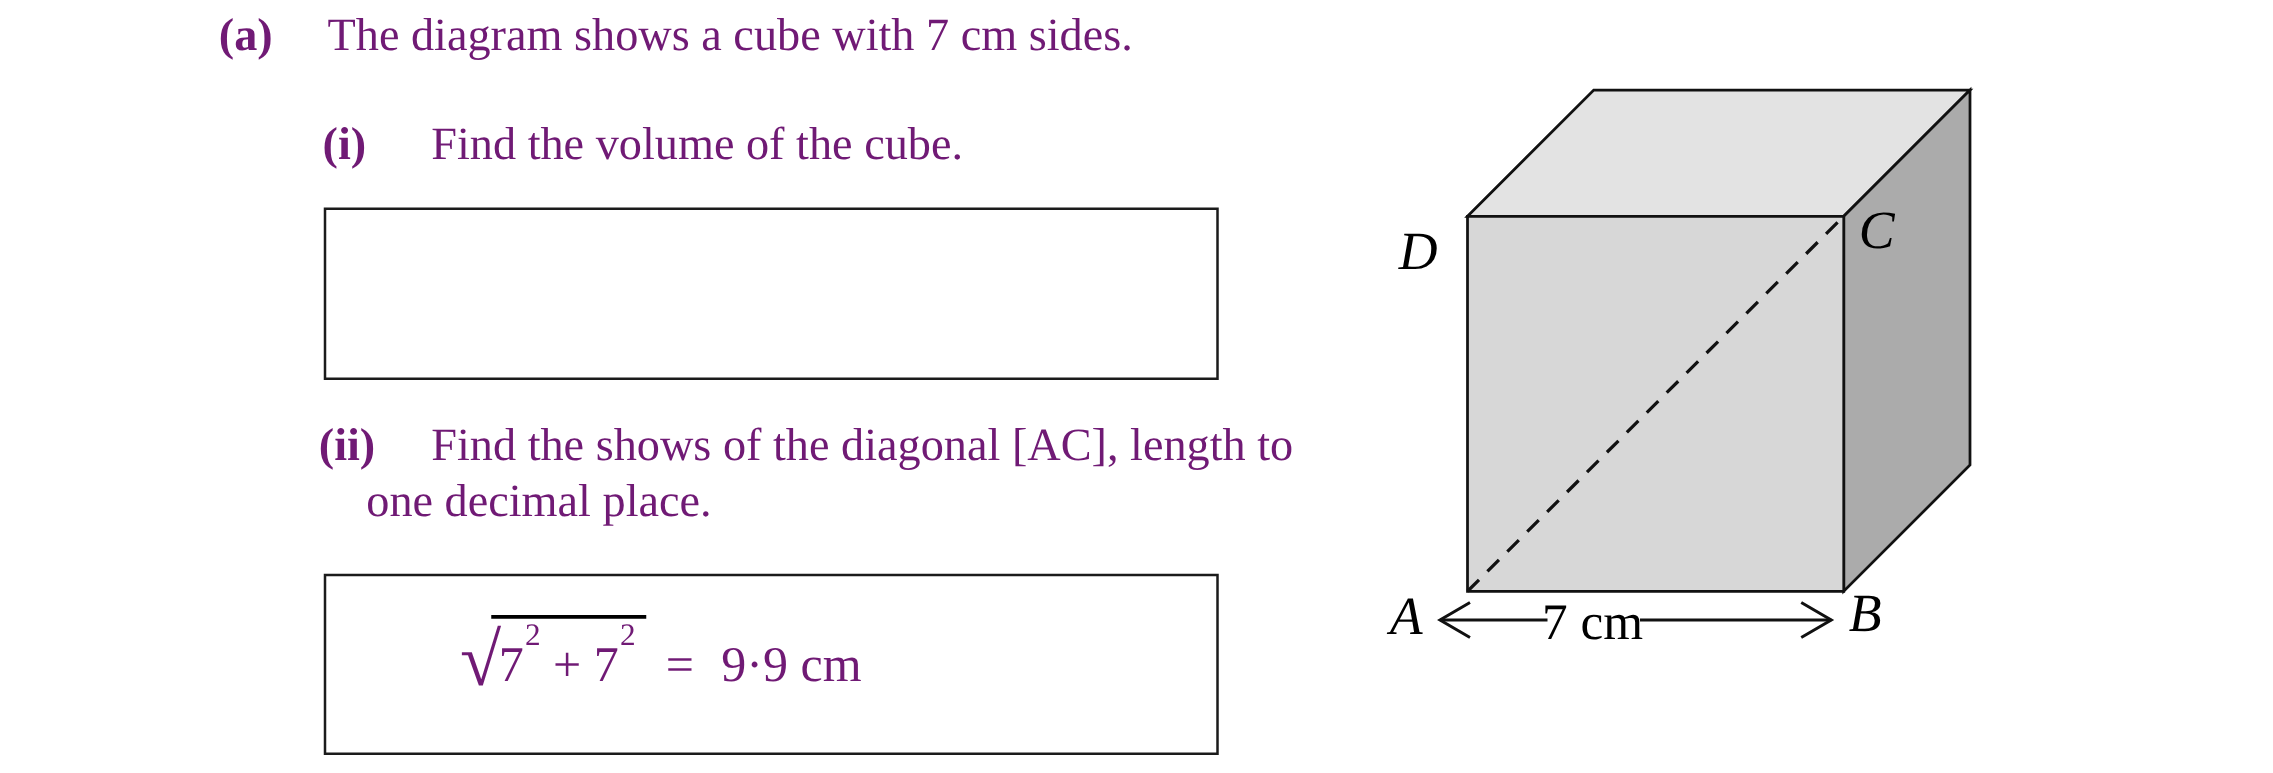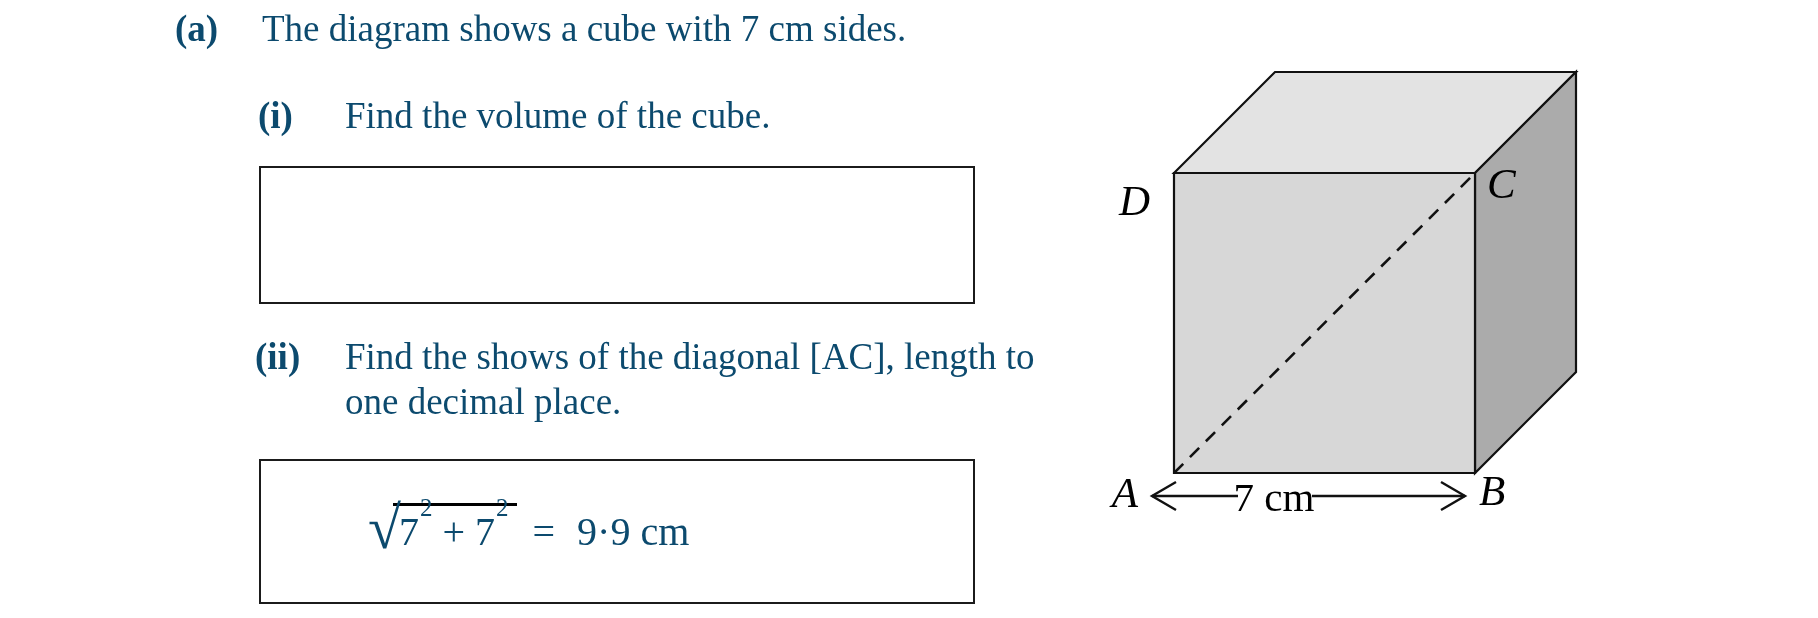--- a/index.html
+++ b/index.html
@@ -1,32 +1,32 @@
 <!DOCTYPE html>
 <html><head>
 <meta charset="utf-8">
 <style>
   html,body{margin:0;padding:0;background:#fff;}
   .page{position:relative;width:1818px;height:618px;background:#ffffff;overflow:hidden;
-        font-family:"Liberation Serif",serif;color:#0c4a6e;}
+        font-family:"Liberation Serif",serif;color:#701a75;}
   .line{position:absolute;white-space:nowrap;font-size:37px;line-height:1;}
   .two-line{line-height:45px;}
   .marker{font-weight:700;display:inline-block;}
   .m87{width:87px;}
   .m90{width:90px;}
-  .ii-line2{margin-left:90px;}
+  .ii-line2{margin-left:38px;}
   .italic{}
   .answer-box{position:absolute;border:2px solid #1b1b1b;background:transparent;}
   .formula{position:absolute;white-space:nowrap;font-size:40px;line-height:1;}
   .formula sup{font-size:25px;position:relative;top:-15px;line-height:0;margin-left:1px;}
   .eq{margin:0 15px;}
   .eq2{margin:0 22px 0 16px;}
   .plus{margin:0 10px;}
   .radical{font-size:60px;line-height:0;margin-right:-8px;position:relative;top:3px;}
-  .radicand{border-top:3px solid #000;padding:3px 8px 0 6px;}
+  .radicand{border-top:3px solid #000;padding:14px 8px 0 6px;}
   .cube{position:absolute;left:1090px;top:50px;}
   .vlabel{font-family:"Liberation Serif",serif;font-style:italic;font-size:43px;fill:#000;}
   .dimlabel{font-family:"Liberation Serif",serif;font-size:41px;fill:#000;}
 </style>
 </head>
 <body>
 
 <div class="page">
 
   <div class="line" style="left:175px;top:10px"><span class="marker m87">(a)</span><span>The diagram shows a cube with 7 cm sides.</span></div>

